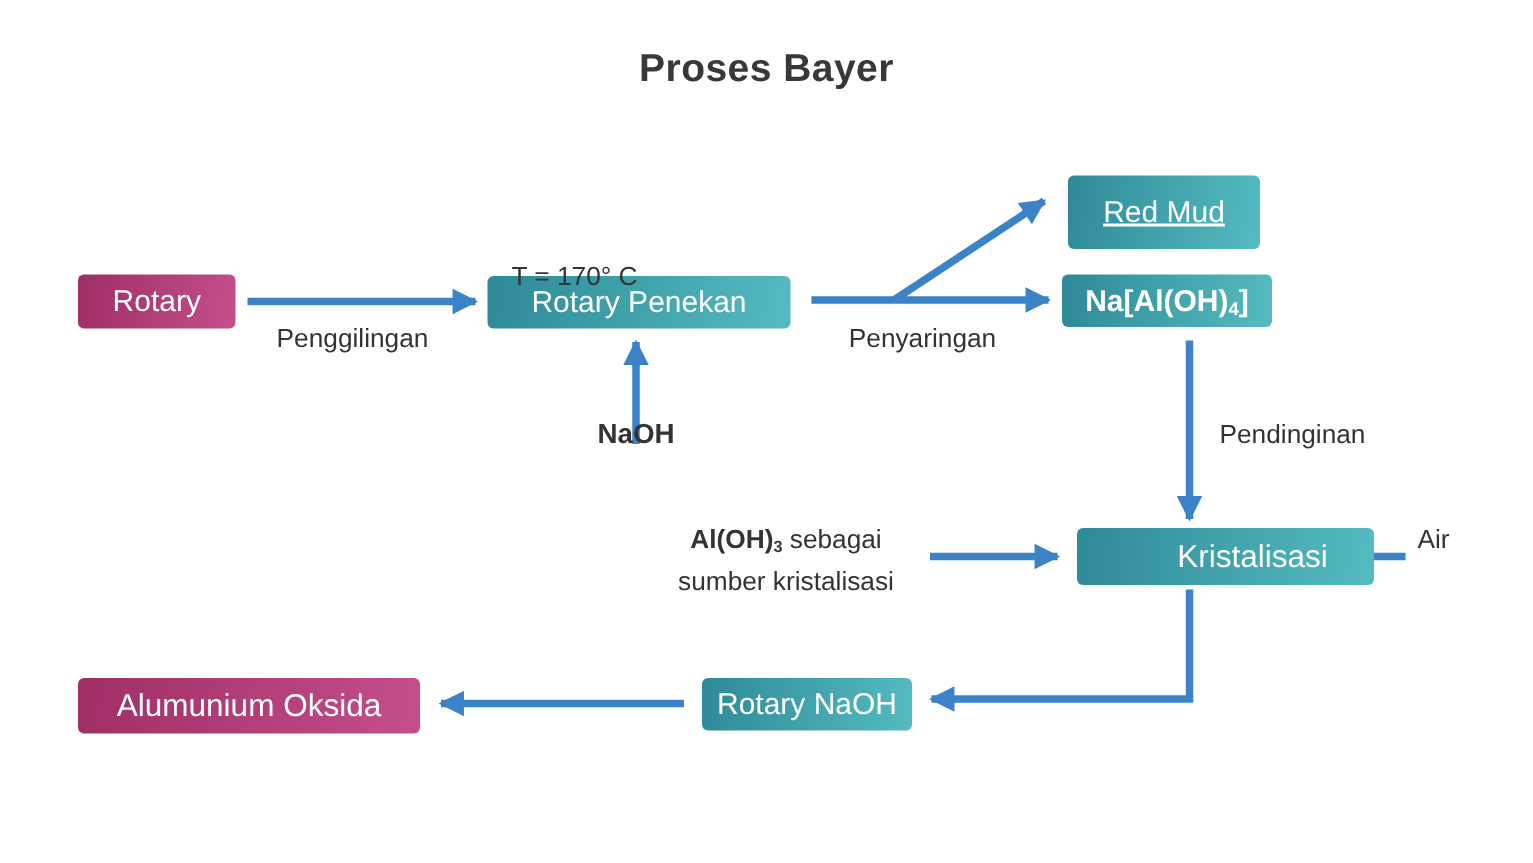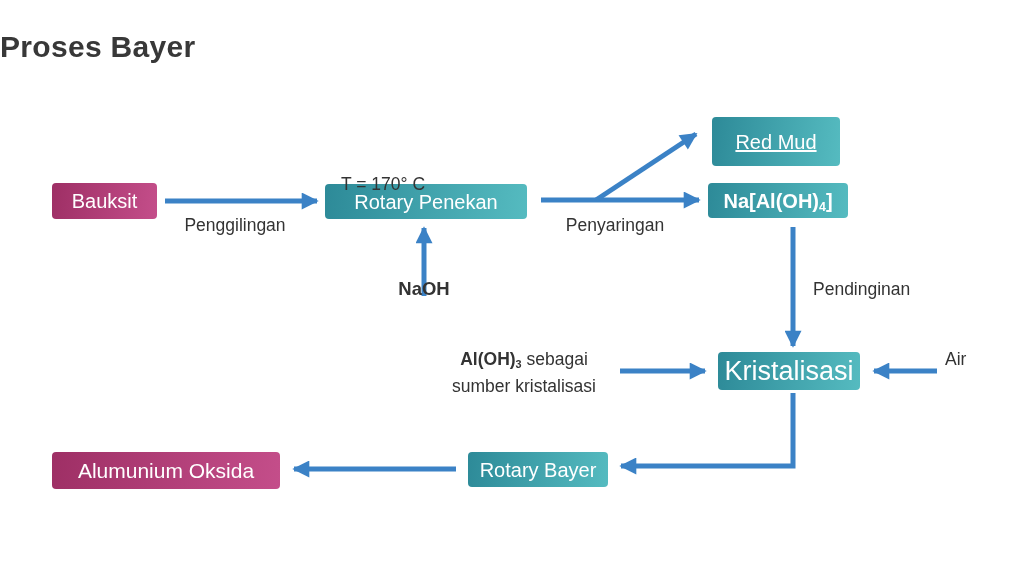--- a/index.html
+++ b/index.html
@@ -1,22 +1,22 @@
 <!DOCTYPE html>
 <html style="--arrow-blue: #3b82c6; --teal-dark: #2d8a98; --teal-light: #55bbc0; --magenta-dark: #9e2f65; --magenta-light: #c44e8a; --label-text: #333333;"><head>
 <meta charset="utf-8">
 <style>
   html,body{margin:0;padding:0;background:#fff;}
   .canvas{
     position:relative;width:1022px;height:575px;background:#ffffff;
     font-family:"Liberation Sans","DejaVu Sans",sans-serif;overflow:hidden;
   }
   .title{
-    position:absolute;top:30px;left:0;width:100%;
-    font-size:30px;font-weight:700;color:#383838;letter-spacing:.3px;
+    position:absolute;top:30px;left:0;width:100%;text-align:center;
+    font-size:26px;font-weight:700;color:#383838;letter-spacing:.3px;
   }
   .node{
     position:absolute;display:flex;align-items:center;justify-content:center;
     color:#ffffff;border-radius:4px;font-size:20px;line-height:1;white-space:nowrap;
     z-index:2;
   }
   .teal{background:linear-gradient(97deg,var(--teal-dark),var(--teal-light));}
   .magenta{background:linear-gradient(97deg,var(--magenta-dark),var(--magenta-light));}
   .bold{font-weight:700;}
   .lbl{
@@ -46,41 +46,41 @@
     <path d="M541 200 L699 200" marker-end="url(#ah)"></path>
     <path d="M596 200 L696 134" marker-end="url(#ah)"></path>
     <path d="M793 227 L793 346" marker-end="url(#ah)"></path>
     <path d="M620 371 L705 371" marker-end="url(#ah)"></path>
     <path d="M937 371 L874 371" marker-end="url(#ah)"></path>
     <path d="M793 393 L793 466 L621 466" marker-end="url(#ah)"></path>
     <path d="M456 469 L294 469" marker-end="url(#ah)"></path>
   </svg>
 
   <div class="node magenta" style="left:52px;top:183px;width:105px;height:36px;">
-    <span>Bauksit</span>
+    <span>Rotary</span>
   </div>
 
   <div class="node teal" style="left:325px;top:184px;width:202px;height:35px;">
     <span>Rotary Penekan</span>
   </div>
 
   <div class="node teal" style="left:712px;top:117px;width:128px;height:49px;text-decoration:underline;">
     <span>Red Mud</span>
   </div>
 
   <div class="node teal bold" style="left:708px;top:183px;width:140px;height:35px;">
     <span><span>Na[Al(OH)</span><span class="sub">4</span><span>]</span></span>
   </div>
 
-  <div class="node teal" style="left:718px;top:352px;width:142px;height:38px;font-size:27px;">
+  <div class="node teal" style="left:718px;top:352px;width:162px;height:38px;font-size:21px;padding-left:36px;">
     <span>Kristalisasi</span>
   </div>
 
   <div class="node teal" style="left:468px;top:452px;width:140px;height:35px;">
-    <span>Rotary Bayer</span>
+    <span>Rotary NaOH</span>
   </div>
 
   <div class="node magenta" style="left:52px;top:452px;width:228px;height:37px;font-size:21px;">
     <span>Alumunium Oksida</span>
   </div>
 
   <div class="lbl center" style="left:155px;top:215px;width:160px;">Penggilingan</div>
 
   <div class="lbl" style="left:341px;top:154px;margin-top:20px;">T = 170° C</div>
 

